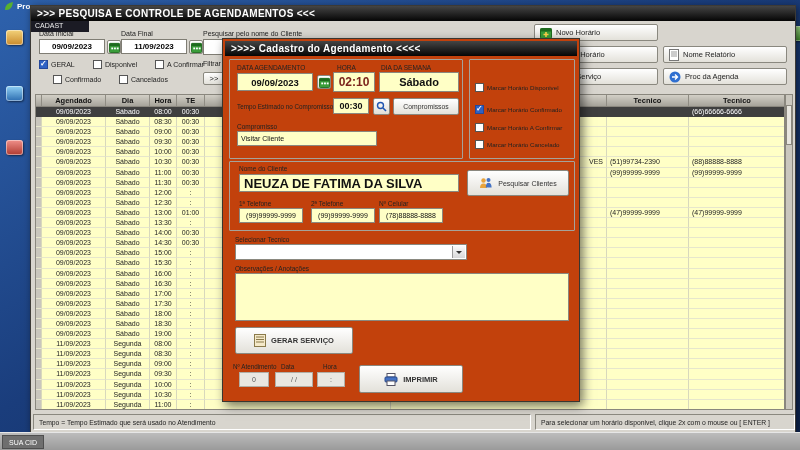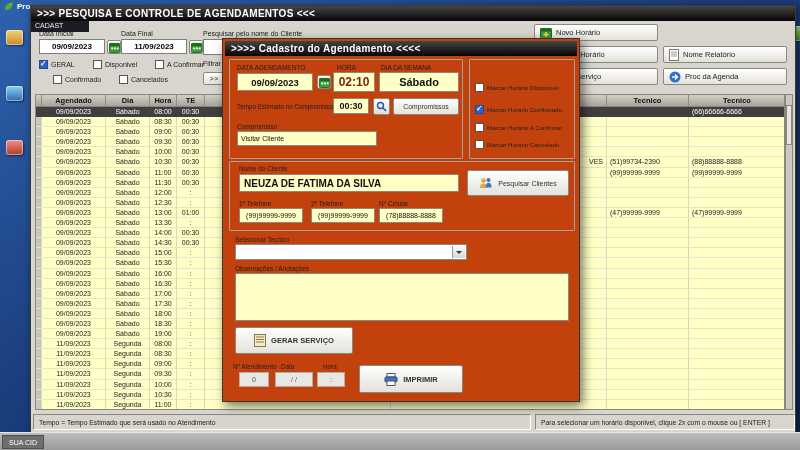--- a/index.html
+++ b/index.html
@@ -612,21 +612,21 @@
     <span class="cb"></span>
     <span>Marcar Horário A Confirmar</span>
   </div>
   <div class="cbwrap" style="left:252px;top:101px;font-size:6.2px">
     <span class="cb"></span>
     <span>Marcar Horário Cancelado</span>
   </div>
 
   <div class="fieldset" style="left:6px;top:122px;width:346px;height:70px"></div>
   <div class="mlbl" style="left:16px;top:126px">Nome do Cliente</div>
-  <div class="mval" style="left:16px;top:135px;width:220px;height:18px;font-size:10px;justify-content:flex-start;padding-left:4px">NEUZA DE FATIMA DA SILVA</div>
+  <div class="mval" style="left:16px;top:135px;width:220px;height:18px;font-size:13px;justify-content:flex-start;padding-left:4px">NEUZA DE FATIMA DA SILVA</div>
   <div class="mbtn" style="left:244px;top:131px;width:102px;height:26px;font-size:7px;font-weight:normal">
     <svg width="14" height="12" viewBox="0 0 14 12">
         <circle cx="4.5" cy="3.5" r="2.2" fill="#e8a33c"></circle>
         <path d="M1 11 Q1 6.5 4.5 6.5 Q8 6.5 8 11 Z" fill="#e8a33c"></path>
         <circle cx="9.5" cy="3" r="2" fill="#4472c4"></circle>
         <path d="M6.8 10.5 Q6.8 5.8 9.5 5.8 Q12.6 5.8 12.6 10.5 Z" fill="#4472c4"></path>
       </svg>
     <span>Pesquisar Clientes</span>
   </div>
   <div class="mlbl" style="left:16px;top:161px">1ª Telefone</div>

